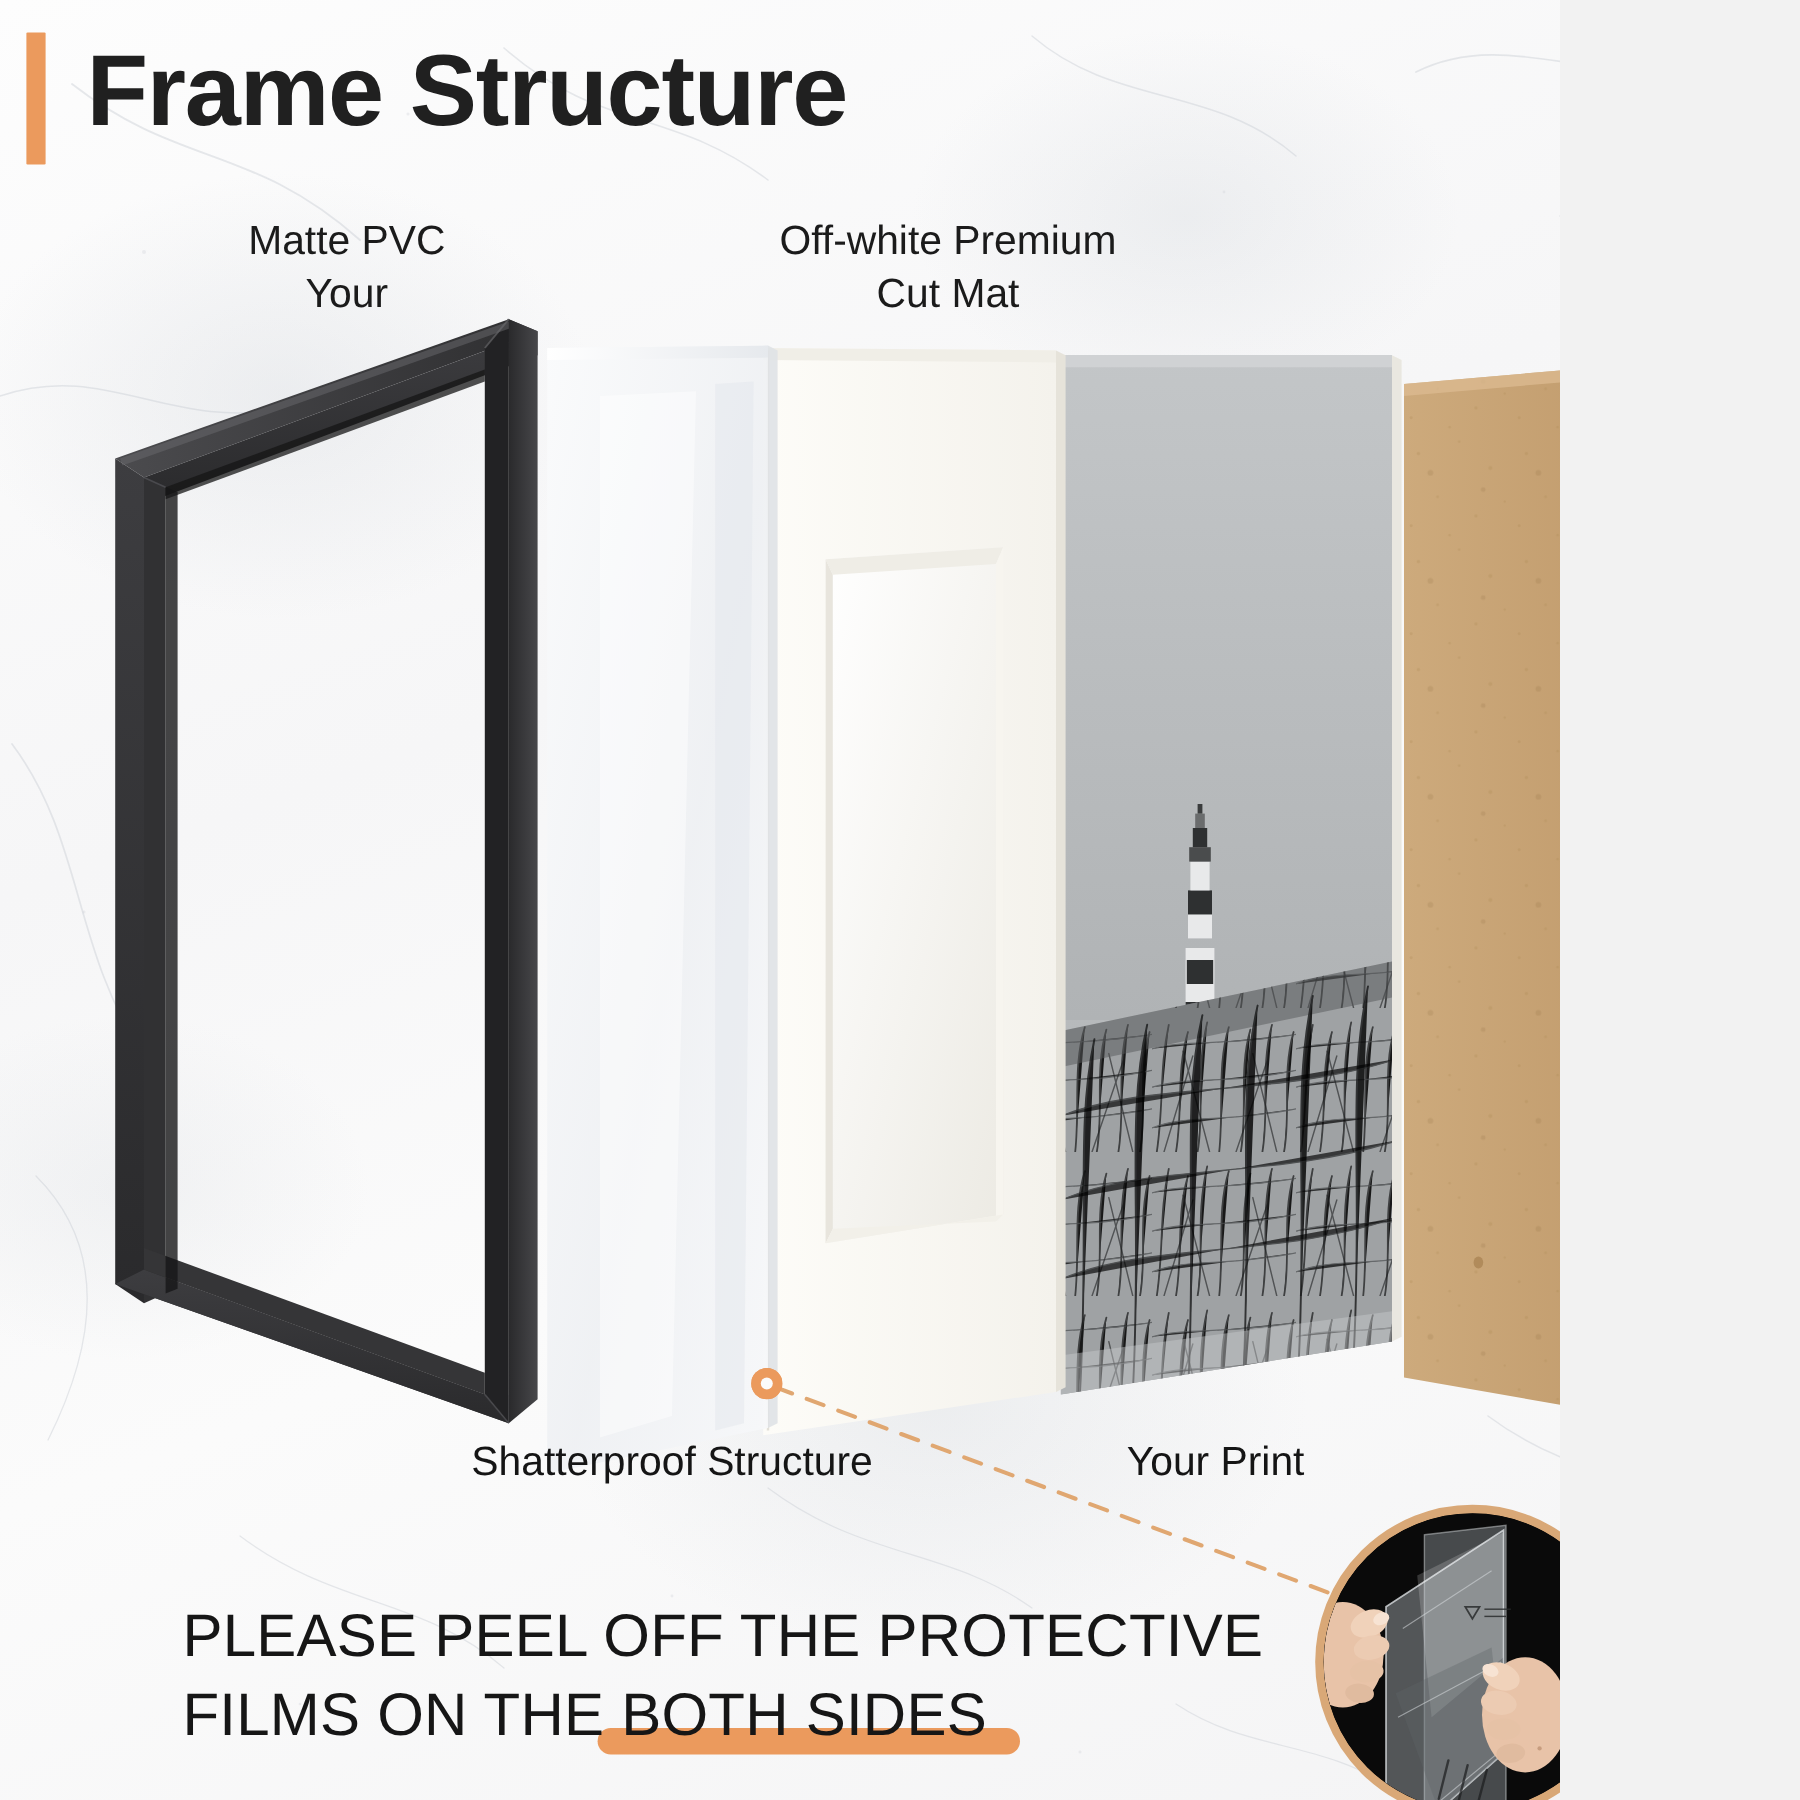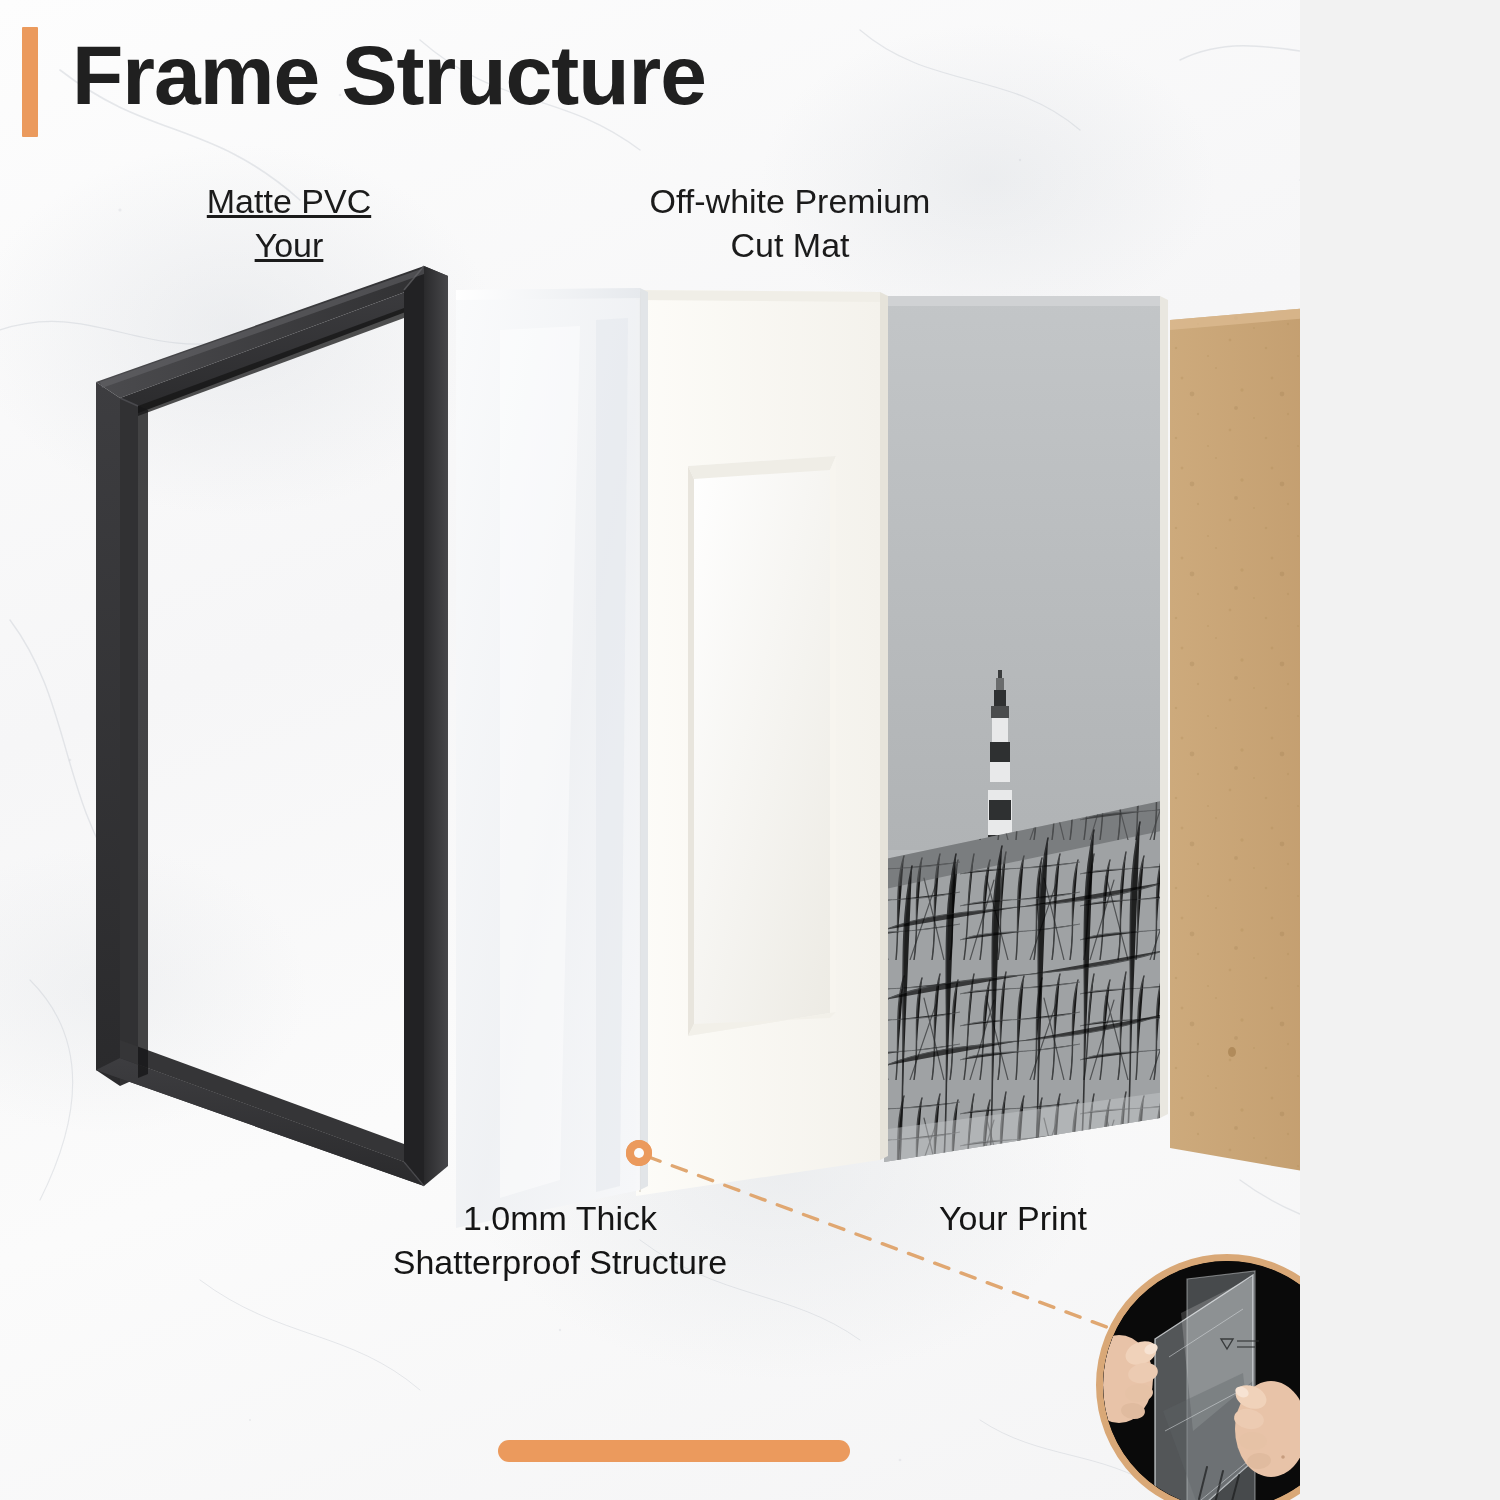--- a/index.html
+++ b/index.html
@@ -32,21 +32,21 @@
     position:absolute;left:72px;top:28px;
     font-size:84px;font-weight:700;letter-spacing:-1px;
     color:#202020;line-height:1.12;white-space:nowrap;
   }
 
   
   .toplabel{
     position:absolute;text-align:center;
     font-size:34px;line-height:1.28;color:#1b1b1b;font-weight:400;
   }
-  #label-frame{left:104px;top:180px;width:370px;text-decoration:underline;}
+  #label-frame{left:104px;top:180px;width:370px;}
   #label-mat{left:520px;top:180px;width:540px;}
   #label-mdf{left:1080px;top:180px;width:400px;}
 
   
   .botlabel{
     position:absolute;text-align:center;
     font-size:34px;line-height:1.3;color:#151515;font-weight:400;
   }
   #label-plexi{left:250px;top:1196px;width:620px;}
   #label-print{left:848px;top:1196px;width:330px;}
@@ -337,21 +337,20 @@
   </div>
 
   <div id="leader">
     <svg width="560" height="300" viewBox="0 0 560 300">
       <line x1="46" y1="36" x2="520" y2="212" stroke="#e0a771" stroke-width="3.4" stroke-dasharray="15 13" stroke-linecap="round"></line>
     </svg>
   </div>
   <div id="leader-dot"></div>
 
   <div class="botlabel" id="label-plexi">
-    <div>1.0mm Thick</div>
     <div>Shatterproof Structure</div>
   </div>
   <div class="botlabel" id="label-print">Your Print</div>
 
   <div id="inset-circle">
     <svg width="248" height="248" viewBox="0 0 248 248">
       <g clip-path="url(#clipInset)">
         <rect width="248" height="248" fill="#0a0a0a"></rect>
 
         <polygon points="84,18 152,10 152,250 84,250" fill="#6e7276" opacity="0.62"></polygon>
@@ -396,14 +395,18 @@
         <g opacity="0.85">
           <polygon points="118,78 130,78 124,88" fill="none" stroke="#2a2c2d" stroke-width="1.4"></polygon>
           <line x1="134" y1="80" x2="156" y2="80" stroke="#2a2c2d" stroke-width="1.2"></line>
           <line x1="134" y1="86" x2="152" y2="86" stroke="#2a2c2d" stroke-width="1.2"></line>
         </g>
       </g>
     </svg>
   </div>
 
   <div id="footer-highlight"></div>
+  <div id="footer-note">
+    <span id="footer-line1">PLEASE PEEL OFF THE PROTECTIVE</span>
+    <span id="footer-line2"><span>FILMS ON THE </span><span>BOTH SIDES</span></span>
+  </div>
 
 </div>
 
 </body></html>

